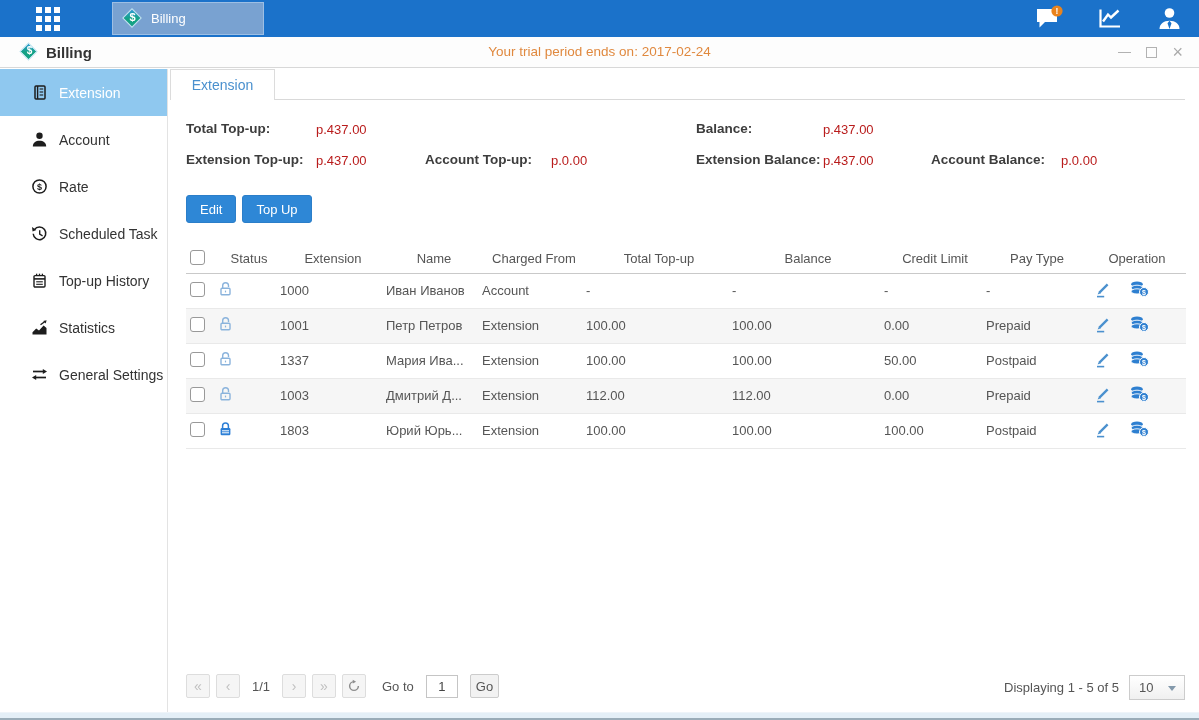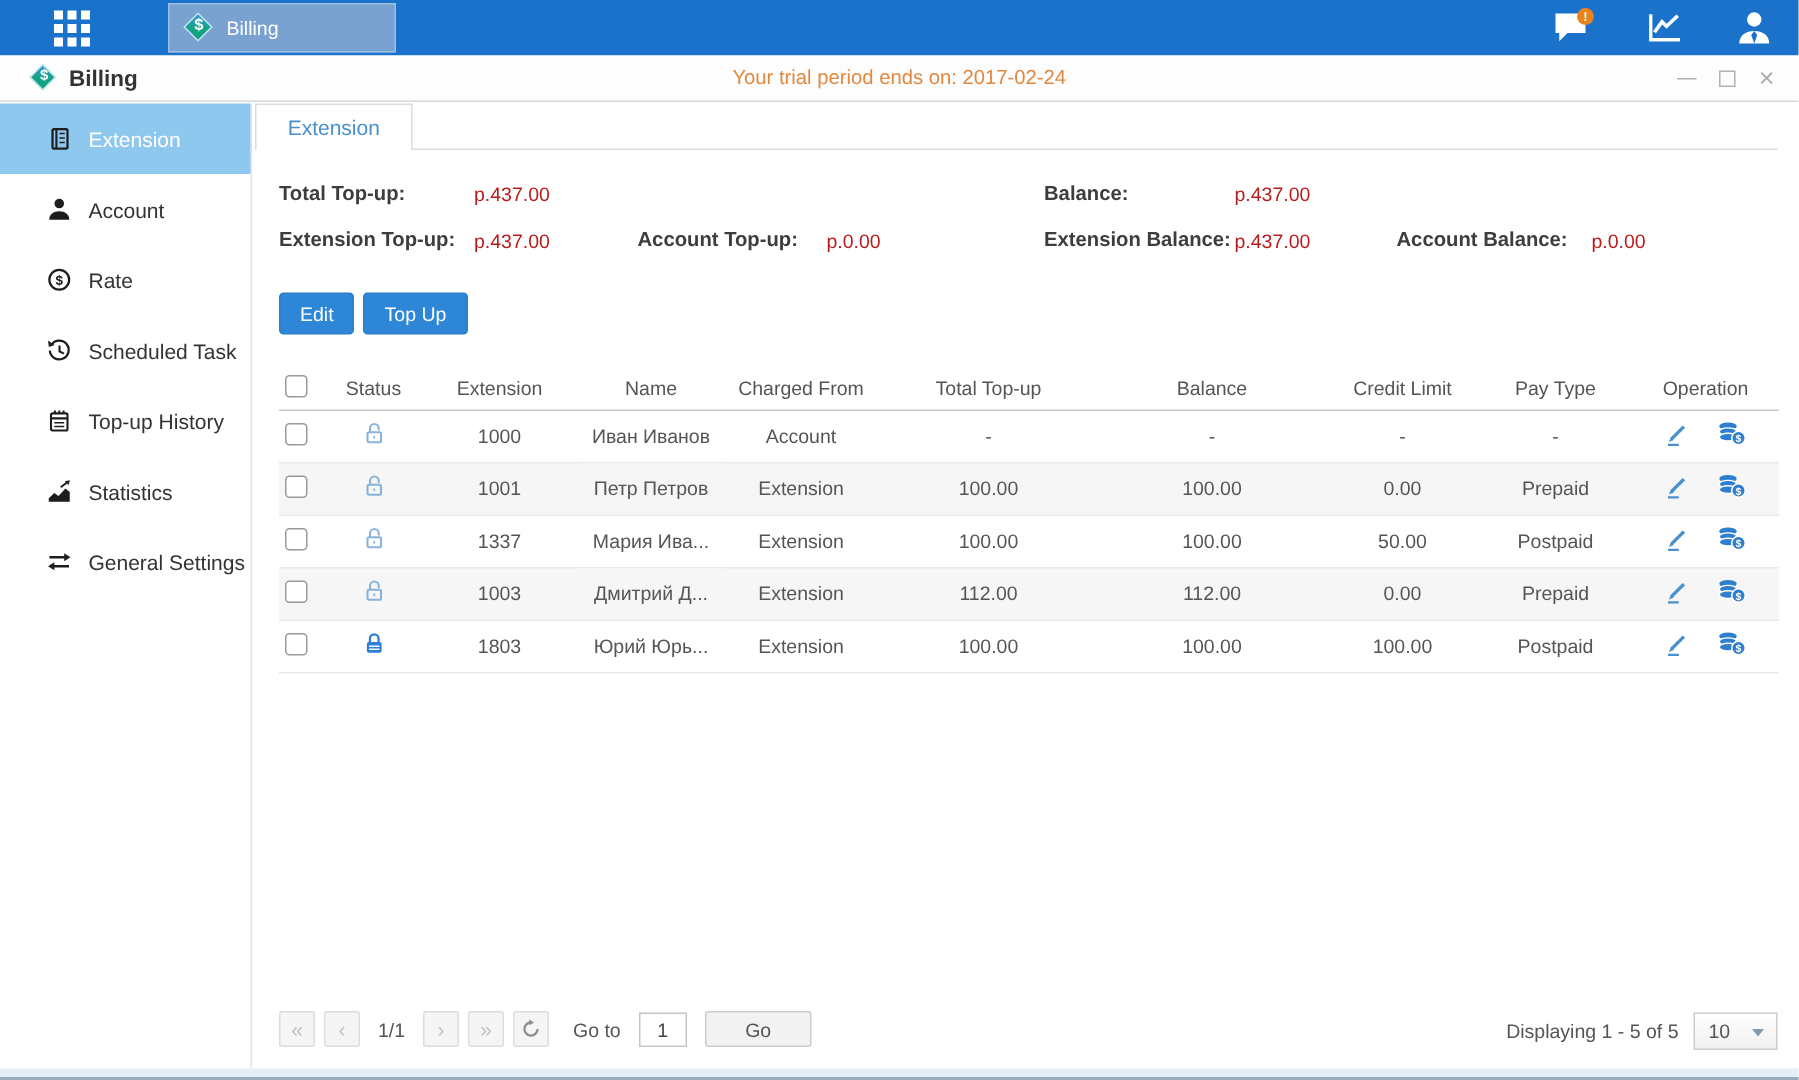--- a/index.html
+++ b/index.html
@@ -61,38 +61,38 @@
   .sv { position:absolute; top:8px; color:#b91c1c; font-size:13px; }
 
   .btns { position:absolute; top:126px; left:17px; display:flex; gap:6px; }
   .btn-blue { height:28px; padding:0 13px; background:#2e87d6; border:1px solid #2b7ec9; border-radius:3px;
     color:#fff; font-size:13px; font-family:inherit; cursor:pointer; }
 
   .tbl-wrap { position:absolute; top:176px; left:17px; width:1000px; }
   table { border-collapse:collapse; table-layout:fixed; width:1000px; }
   th { height:28px; font-size:13px; font-weight:normal; color:#555; text-align:center;
     border-bottom:1px solid #c9c9c9; }
-  td { height:35px; font-size:13px; color:#555; text-align:center; border-bottom:1px solid #e9e9e9; }
+  td { height:35px; font-size:13px; color:#555; text-align:left; border-bottom:1px solid #e9e9e9; }
   tbody tr:nth-child(even) { background:#f6f6f6; }
   .c-check { text-align:left; padding-left:4px; }
   .checkbox { width:15px; height:15px; border:1px solid #999; border-radius:3px; background:#fff;
     display:inline-block; cursor:pointer; }
   .op-cell span { display:inline-block; margin:0 7px; cursor:pointer; vertical-align:middle; }
   .name-cell { white-space:nowrap; overflow:hidden; }
 
   
   .pagebar { position:absolute; bottom:12px; left:17px; right:14px; height:26px; font-size:13px; color:#555; }
   .pg-left { display:flex; align-items:center; gap:6px; }
   .pg-btn { width:24px; height:24px; background:#f5f5f5; border:1px solid #ddd; border-radius:2px;
     display:flex; align-items:center; justify-content:center; color:#c0c0c0; font-size:14px; cursor:pointer; }
   .pg-page { width:30px; text-align:center; color:#555; }
   .goto-label { margin-left:10px; }
   .goto-input { width:32px; height:23px; border:1px solid #c5c5c5; text-align:center; font-size:13px;
     color:#444; font-family:inherit; margin-left:6px; }
-  .go-btn { height:24px; padding:0 26px; margin-left:6px; background:#f2f2f2; border:1px solid #ccc;
+  .go-btn { height:24px; padding:0 5px; margin-left:6px; background:#f2f2f2; border:1px solid #ccc;
     border-radius:2px; color:#555; font-size:13px; font-family:inherit; cursor:pointer; }
   .pg-right { position:absolute; right:0; top:0; height:26px; display:flex; align-items:center; gap:10px; }
   .pagesize { width:56px; height:25px; border:1px solid #ccc; background:linear-gradient(#fff,#f0f0f0);
     display:flex; align-items:center; padding-left:9px; position:relative; cursor:pointer; color:#555; }
   .pagesize .arrow { position:absolute; right:8px; top:10px; width:0; height:0;
     border-left:4px solid transparent; border-right:4px solid transparent; border-top:5px solid #8399ab; }
 
   .footer-strip { position:absolute; bottom:0; left:0; right:0; height:8px; background:#e4eff7;
     border-top:1px solid #eef4f9; box-shadow:inset 0 -2px 0 #9aacb8; }
 </style>

